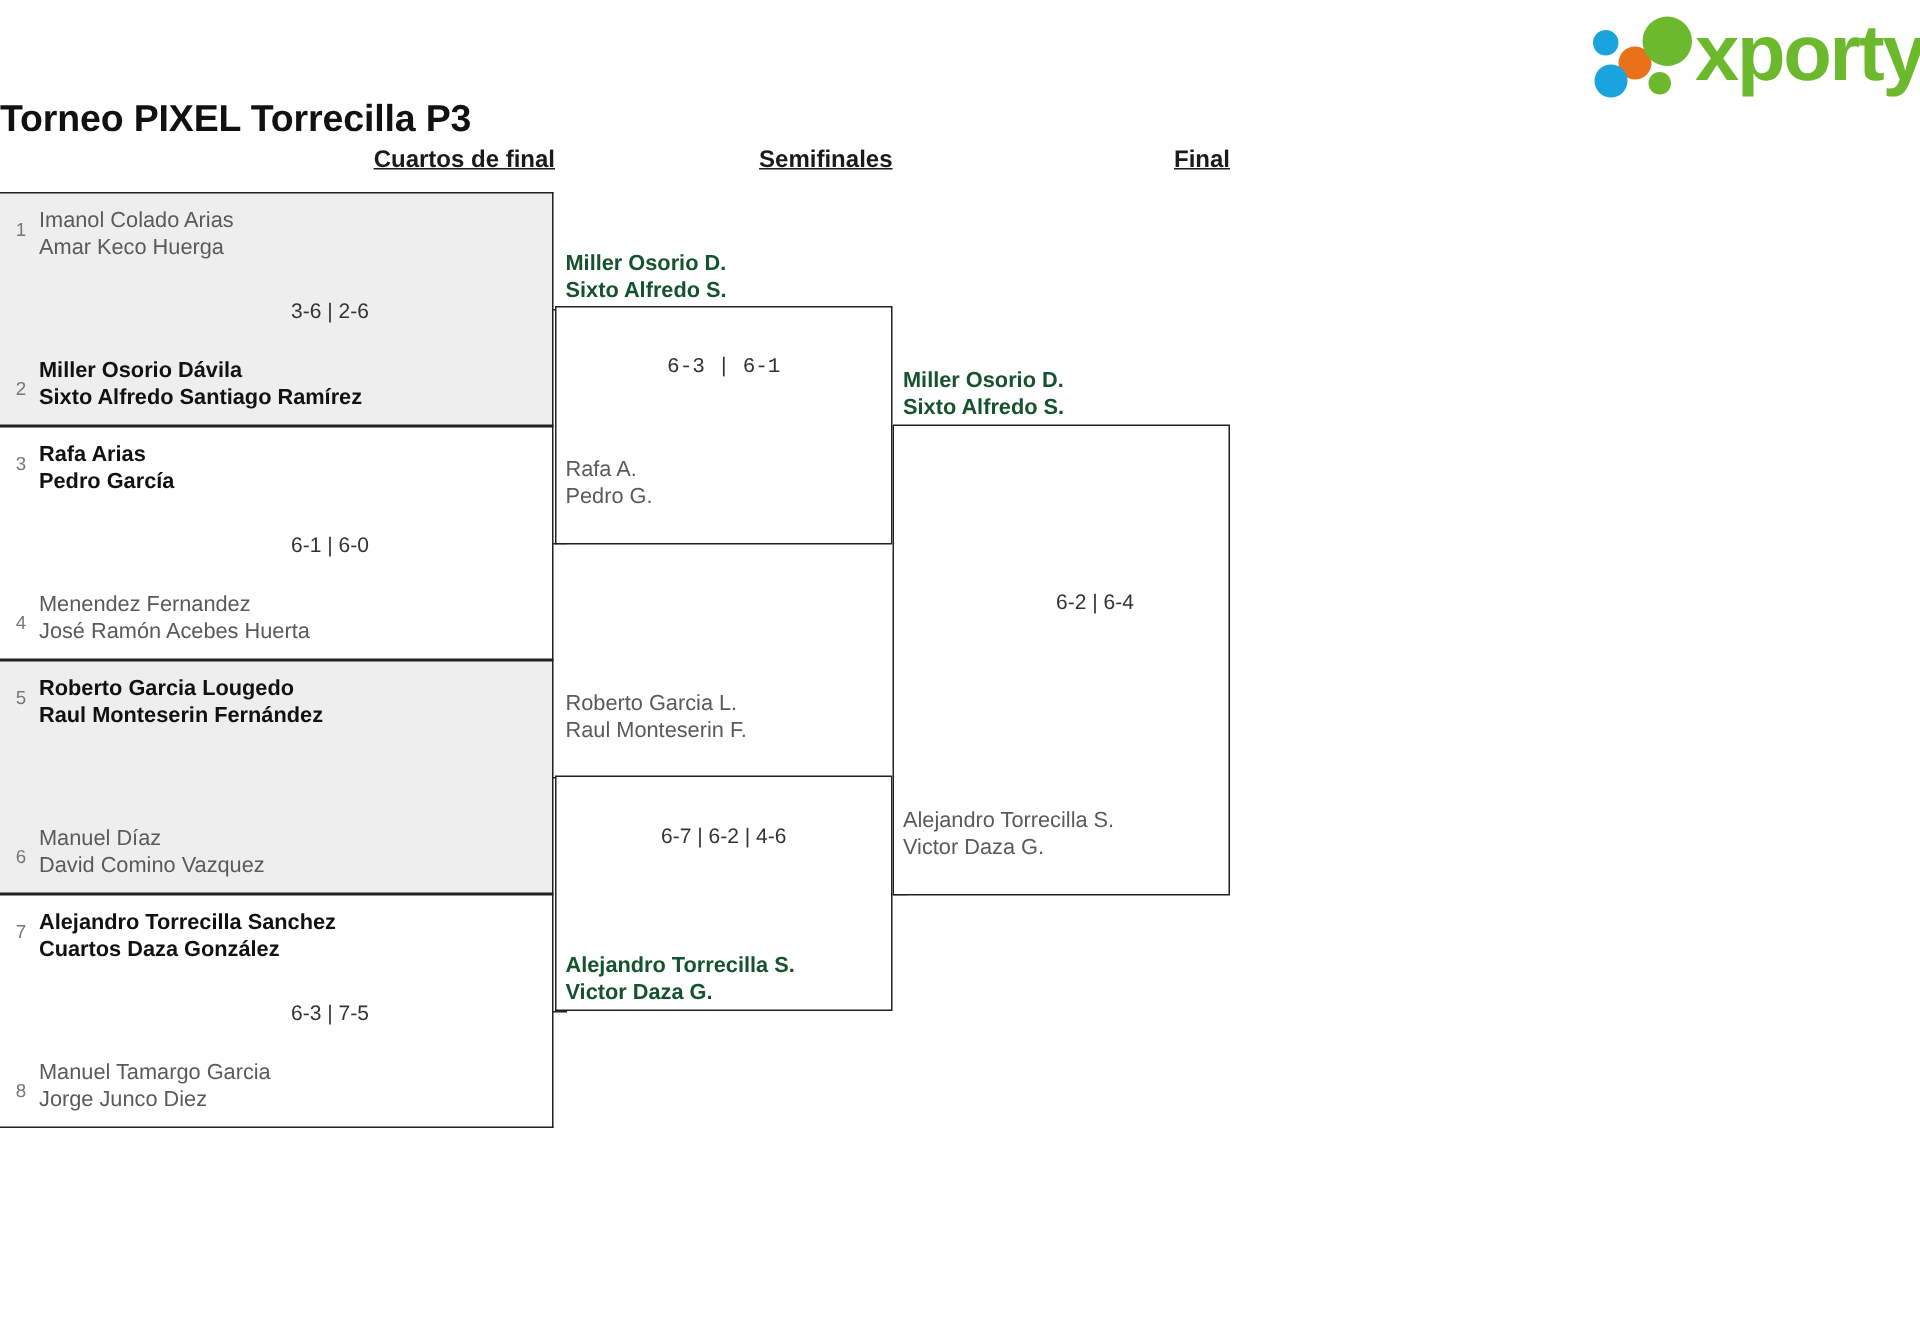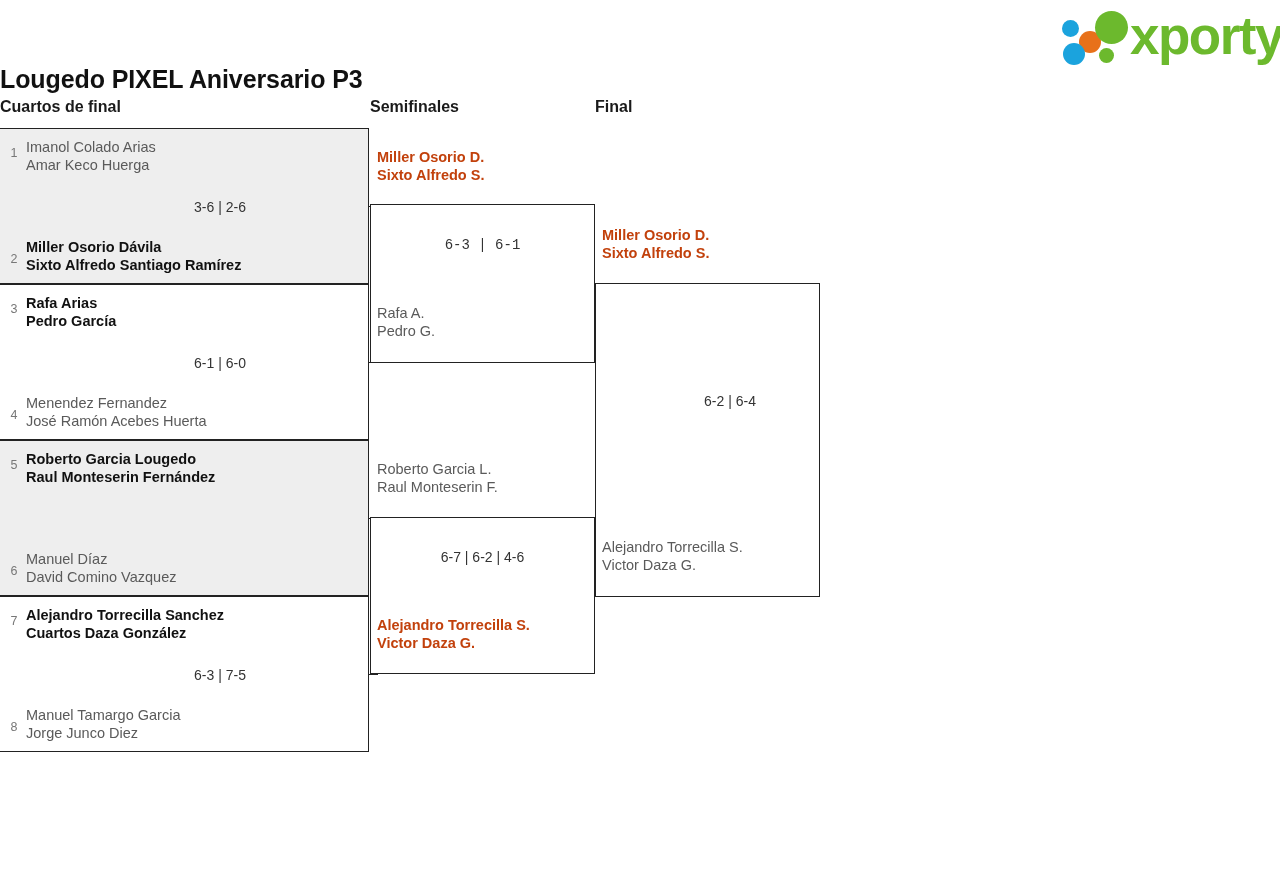--- a/index.html
+++ b/index.html
@@ -74,22 +74,23 @@
     letter-spacing: -1.5px;
   }
 
   
   .round-header {
     position: absolute;
     top: 96px;
     font-size: 16px;
     font-weight: 600;
     color: #1a1a1a;
-    text-align: left;
+    text-align: right;
     line-height: 22px;
+    text-decoration: underline;
   }
   #round-header-0 { left: 0px;   width: 370px; }
   #round-header-1 { left: 370px; width: 225px; }
   #round-header-2 { left: 595px; width: 225px; }
 
   
   #bracket {
     position: absolute;
     left: 0;
     top: 0;
@@ -170,21 +171,21 @@
     height: 0;
     border-top: 1px solid #222222;
   }
   .round-label {
     position: absolute;
     font-size: 14.5px;
     line-height: 18px;
     white-space: nowrap;
   }
   .round-label .p-line { display: block; }
-  .round-label.winner { color: #c2410c; font-weight: 700; }
+  .round-label.winner { color: #14532d; font-weight: 700; margin-top: 19px; }
   .round-label.loser  { color: #5a5a5a; font-weight: 400; }
 
   
   #sf-1-box { left: 370px; top: 204px; width: 225px; height: 159px; }
   #sf-1-top-label { left: 377px; top: 148px; }
   #sf-1-bot-label { left: 377px; top: 304px; }
   #sf-1-score { left: 370px; top: 236px; width: 225px; text-align: center;
                 position: absolute; font-size: 14px; color: #333333; line-height: 18px; font-family: Liberation Mono, monospace; }
 
   
@@ -200,21 +201,21 @@
   #final-bot-label { left: 602px; top: 538px; }
   #final-score { left: 595px; top: 392px; width: 270px; text-align: center;
                  position: absolute; font-size: 14px; color: #333333; line-height: 18px; }
 </style>
 </head>
 <body>
 
 <div id="header">
 
   <div id="tournament-title">
-    <span id="title-line-1">Lougedo PIXEL Aniversario P3</span>
+    <span id="title-line-1">Torneo PIXEL Torrecilla P3</span>
     <span id="title-line-2">Fase final. 4a Open</span>
   </div>
 
   <div id="brand-logo">
     <div id="logo-dots">
       <span class="logo-dot" id="logo-dot-blue-top" style="background:#1ba3dd"></span>
       <span class="logo-dot" id="logo-dot-orange" style="background:#e8711a"></span>
       <span class="logo-dot" id="logo-dot-green-big" style="background:#6cb92d"></span>
       <span class="logo-dot" id="logo-dot-blue-bot" style="background:#1ba3dd"></span>
       <span class="logo-dot" id="logo-dot-green-small" style="background:#6cb92d"></span>

